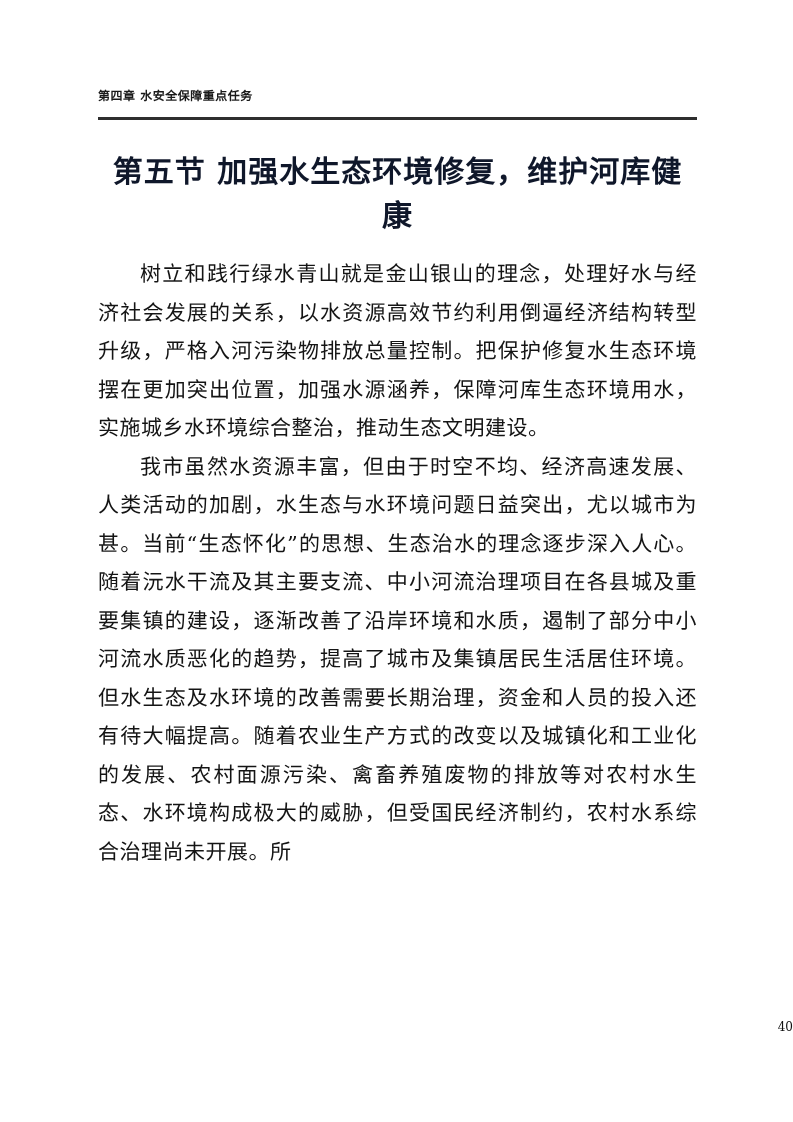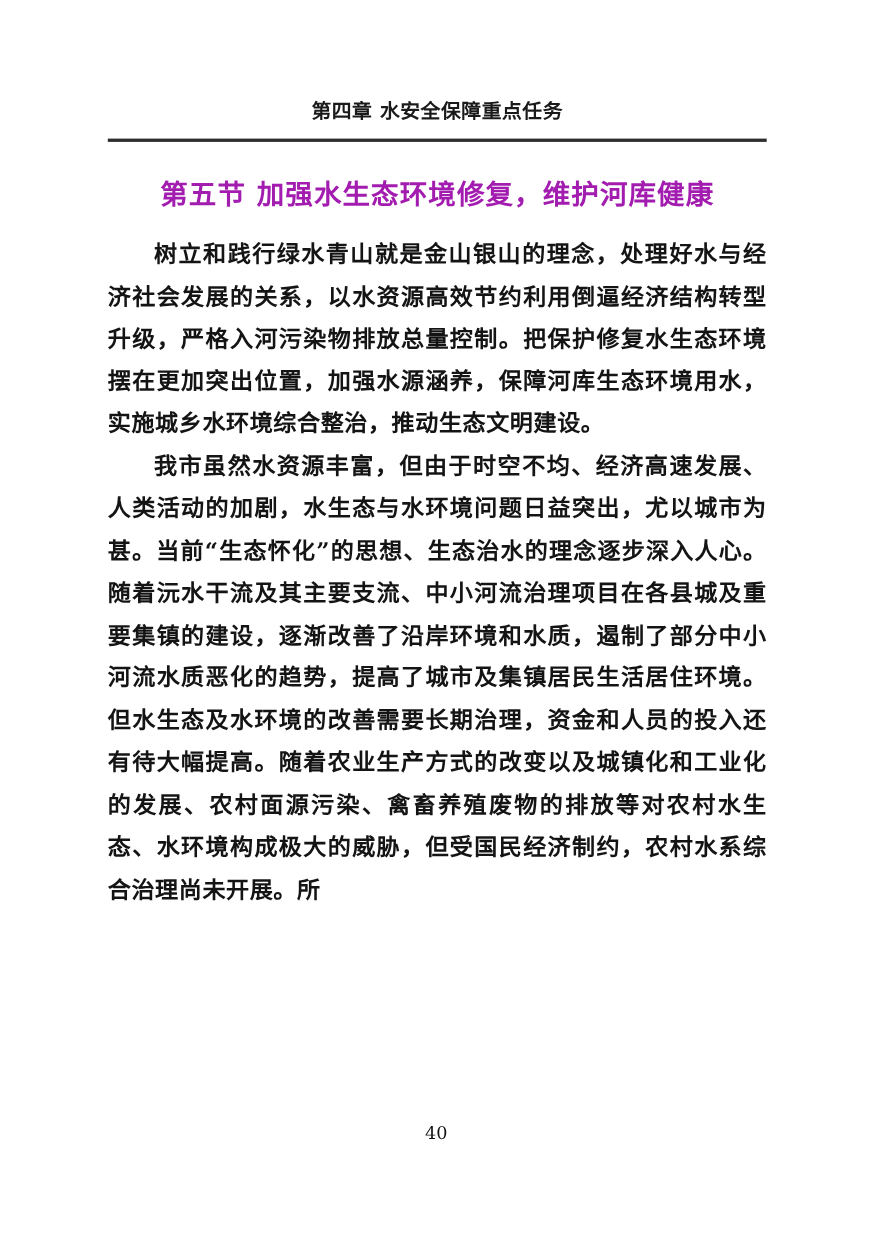--- a/index.html
+++ b/index.html
@@ -16,60 +16,59 @@
   }
   .content {
     position: absolute;
     left: 98px;
     top: 0;
     width: 599px;
   }
   .running-header {
     padding-top: 86px;
     padding-bottom: 14px;
-    text-align: center;
+    text-align: left;
     font-family: "DejaVu Sans", "Liberation Sans", sans-serif;
     font-weight: bold;
-    font-size: 18px;
+    font-size: 12px;
     letter-spacing: 0.5px;
     color: #1a1a1a;
   }
   .header-rule {
     height: 0;
     border-top: 3px solid #2e2e2e;
   }
   .section-title {
     margin-top: 27px;
     text-align: center;
-    font-size: 25px;
+    font-size: 30px;
     font-weight: bold;
     letter-spacing: 1px;
-    color: #a21caf;
+    color: #0f172a;
     font-family: "DejaVu Serif", "Liberation Serif", serif;
   }
   .body-text {
     margin-top: 20px;
     font-size: 21px;
     line-height: 38.5px;
     text-align: justify;
     text-justify: inter-character;
     letter-spacing: 0.5px;
     color: #141414;
-    font-weight: bold;
   }
   .body-text p {
     text-indent: 2em;
   }
   .page-number {
     position: absolute;
     left: 0;
     top: 1020px;
     width: 100%;
-    text-align: center;
-    font-size: 16px;
+    text-align: right;
+    font-size: 12px;
     color: #111111;
     font-family: "DejaVu Serif", "Liberation Serif", serif;
   }
 </style>
 </head>
 <body>
 
 <div class="sheet">
   <div class="content">
     <div class="running-header">第四章 水安全保障重点任务</div>

